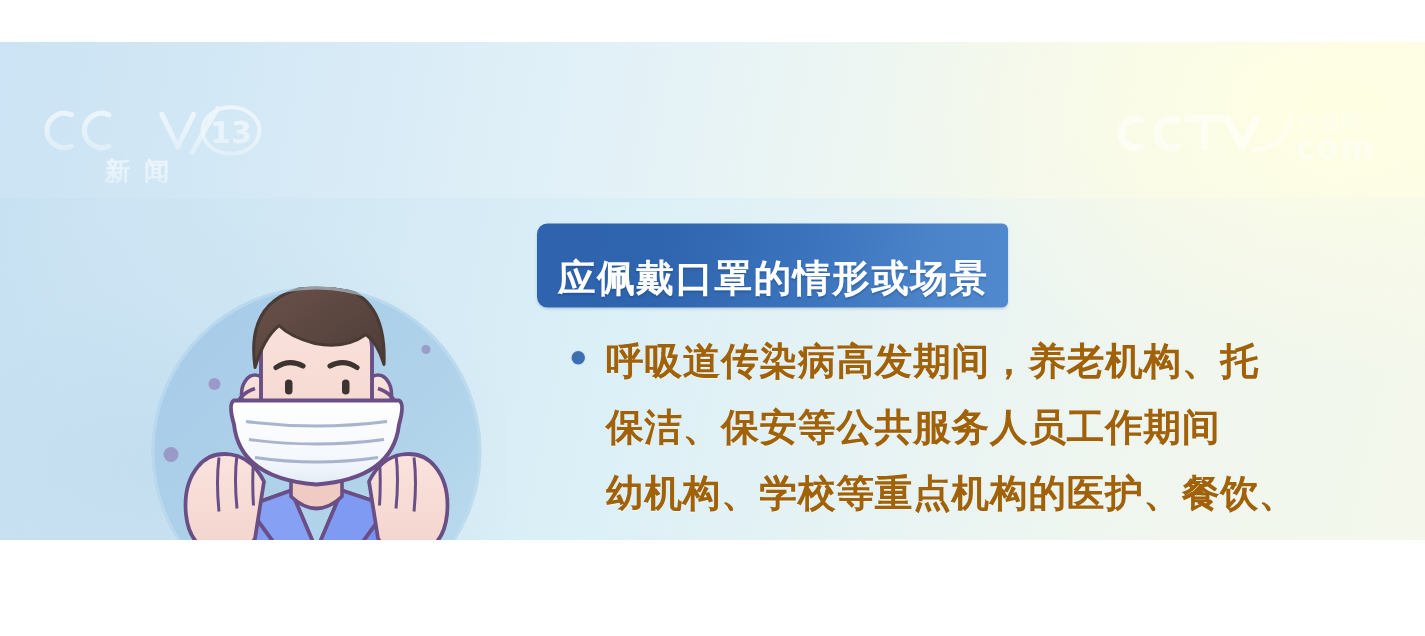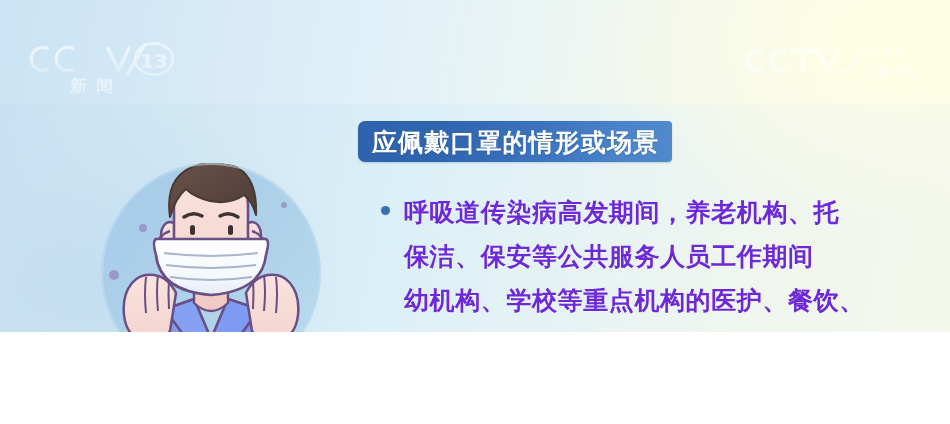--- a/index.html
+++ b/index.html
@@ -11,20 +11,21 @@
   body {
     font-family: "DejaVu Sans", "Liberation Sans", sans-serif;
   }
 
   #broadcast-frame {
     position: relative;
     width: 950px;
     height: 332px;
     overflow: hidden;
     background: #cfe4f3;
+    margin-top: 28px;
   }
 
   
   .bg-base {
     position: absolute;
     inset: 0;
     background: linear-gradient(100deg,
         #c5dff1 0%,
         #cde4f4 14%,
         #d7ecf7 30%,
@@ -99,21 +100,21 @@
     height: 268px;
   }
   .illustration svg { display: block; }
 
   
   .title-banner {
     position: absolute;
     left: 358px;
     top: 121px;
     height: 40px;
-    padding: 1px 13px 0 14px;
+    padding: 16px 13px 0 14px;
     display: flex;
     align-items: center;
     border-radius: 7px 4px 4px 7px;
     background: linear-gradient(96deg,
         #2f63ad 0%,
         #2f64ae 26%,
         #3b74bd 58%,
         #4a83c8 82%,
         #5089cd 100%);
     box-shadow: 0 1px 2px rgba(40,80,140,0.22);
@@ -144,21 +145,21 @@
     border-radius: 50%;
     background: #3b6fb0;
     margin-top: 15px;
     margin-right: 14px;
     box-shadow: 0 0 0 1px rgba(215,232,246,0.7);
   }
   .bullet-lines {
     flex: 1 1 auto;
   }
   .bullet-line {
-    color: #6d28d9;
+    color: #a16207;
     font-size: 25px;
     font-weight: 700;
     line-height: 44px;
     letter-spacing: 0.6px;
     white-space: nowrap;
     text-shadow:
        0 1px 0 rgba(246,251,255,0.72),
        0 0 2px rgba(226,240,250,0.55);
   }
 </style>

